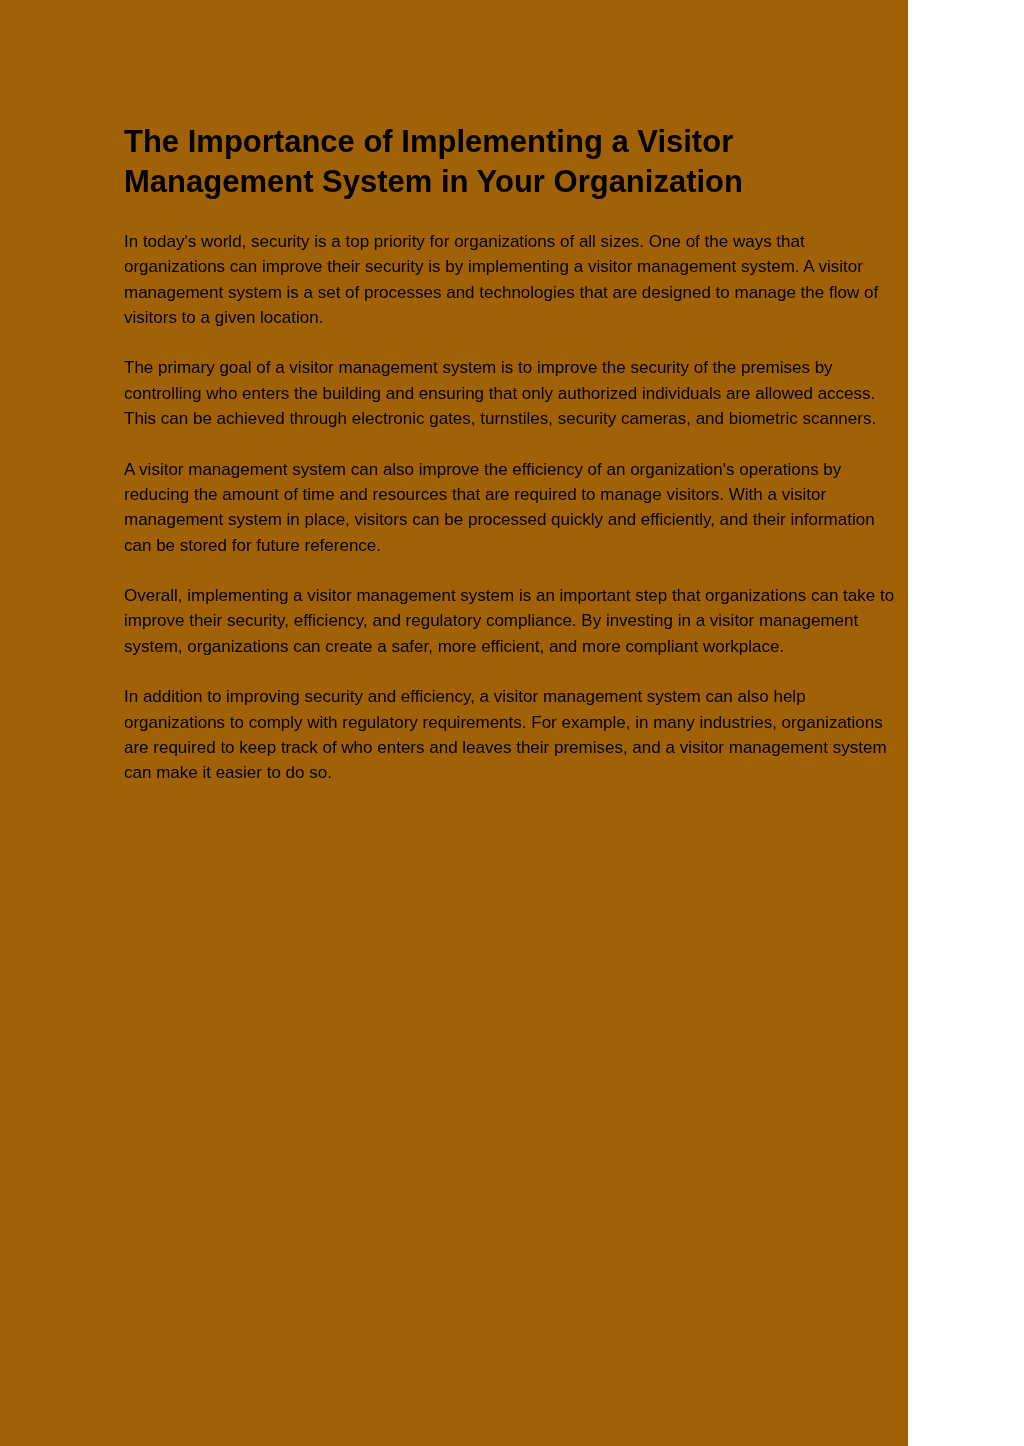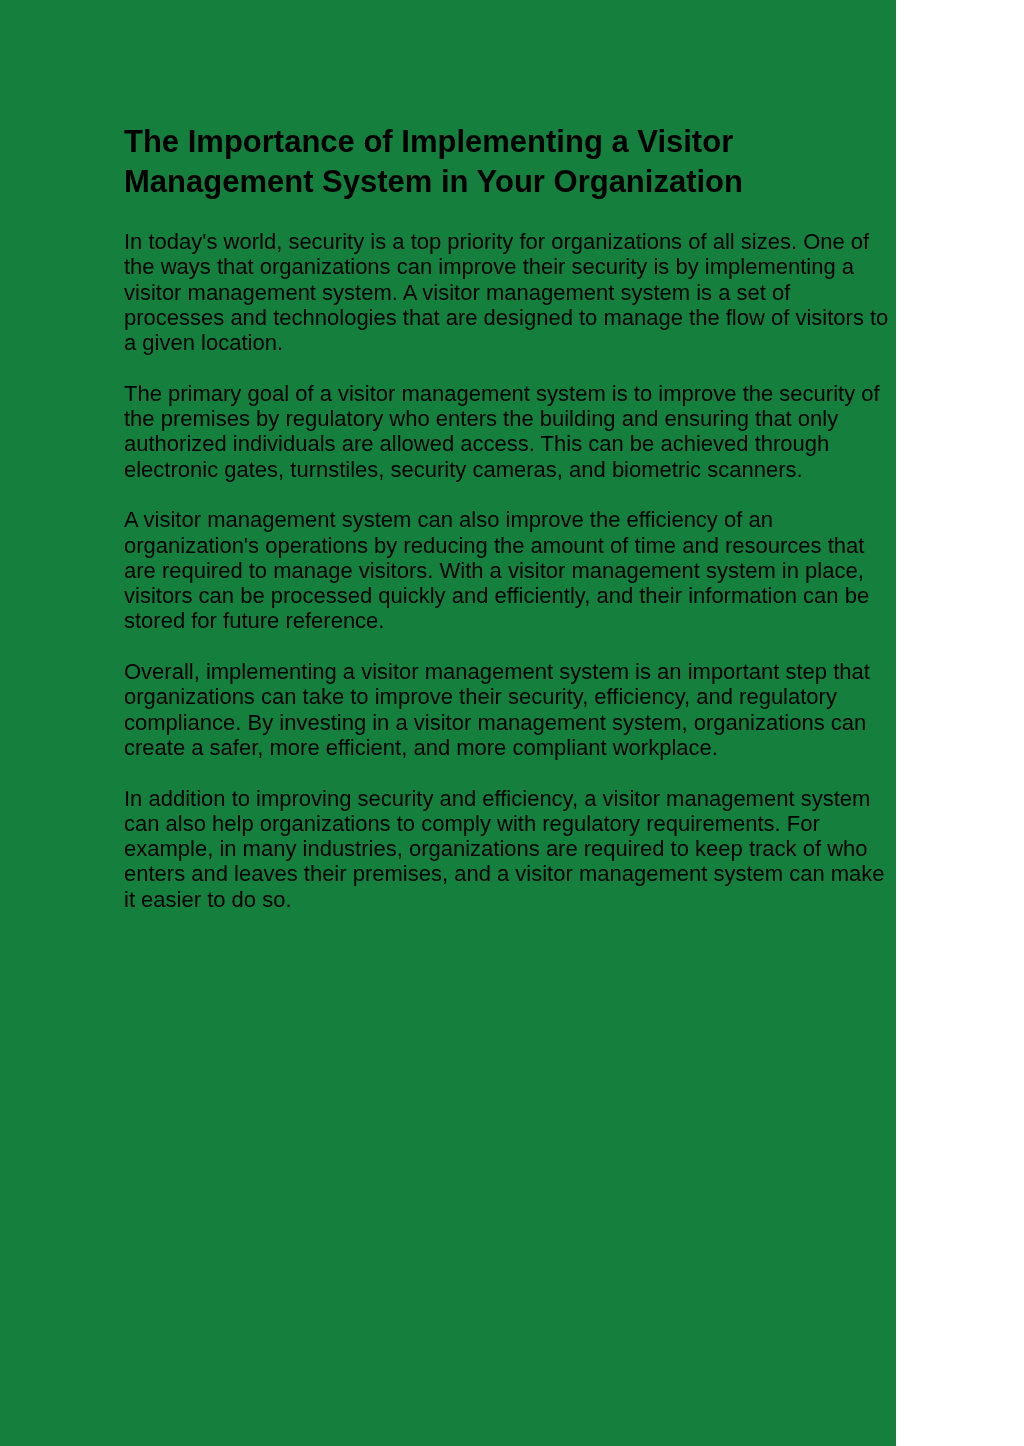--- a/index.html
+++ b/index.html
@@ -4,51 +4,52 @@
 <style>
   html, body {
     margin: 0;
     padding: 0;
     background: #ffffff;
   }
   .page {
     position: relative;
     width: 896px;
     height: 1446px;
-    background: #15803d;
+    background: #a16207;
     overflow: hidden;
     font-family: "Liberation Sans", sans-serif;
     color: #000000;
+    padding-left: 12px;
   }
   .content {
     position: absolute;
     left: 124px;
     top: 122px;
     width: 772px;
   }
   .doc-title {
     margin: 0 0 27px 0;
     font-size: 31px;
     line-height: 40px;
     font-weight: bold;
     color: #000000;
   }
   .doc-par {
     margin: 0 0 25.3px 0;
-    font-size: 22px;
+    font-size: 17px;
     line-height: 25.3px;
     font-weight: normal;
     color: #000000;
   }
 </style>
 </head>
 <body>
 
 <div class="page">
   <div class="content">
     <h1 class="doc-title">The Importance of Implementing a Visitor Management System in Your Organization</h1>
     <p class="doc-par">In today's world, security is a top priority for organizations of all sizes. One of the ways that organizations can improve their security is by implementing a visitor management system. A visitor management system is a set of processes and technologies that are designed to manage the flow of visitors to a given location.</p>
-    <p class="doc-par">The primary goal of a visitor management system is to improve the security of the premises by regulatory who enters the building and ensuring that only authorized individuals are allowed access. This can be achieved through electronic gates, turnstiles, security cameras, and biometric scanners.</p>
+    <p class="doc-par">The primary goal of a visitor management system is to improve the security of the premises by controlling who enters the building and ensuring that only authorized individuals are allowed access. This can be achieved through electronic gates, turnstiles, security cameras, and biometric scanners.</p>
     <p class="doc-par">A visitor management system can also improve the efficiency of an organization's operations by reducing the amount of time and resources that are required to manage visitors. With a visitor management system in place, visitors can be processed quickly and efficiently, and their information can be stored for future reference.</p>
     <p class="doc-par">Overall, implementing a visitor management system is an important step that organizations can take to improve their security, efficiency, and regulatory compliance. By investing in a visitor management system, organizations can create a safer, more efficient, and more compliant workplace.</p>
     <p class="doc-par">In addition to improving security and efficiency, a visitor management system can also help organizations to comply with regulatory requirements. For example, in many industries, organizations are required to keep track of who enters and leaves their premises, and a visitor management system can make it easier to do so.</p>
   </div>
 </div>
 
 </body></html>

